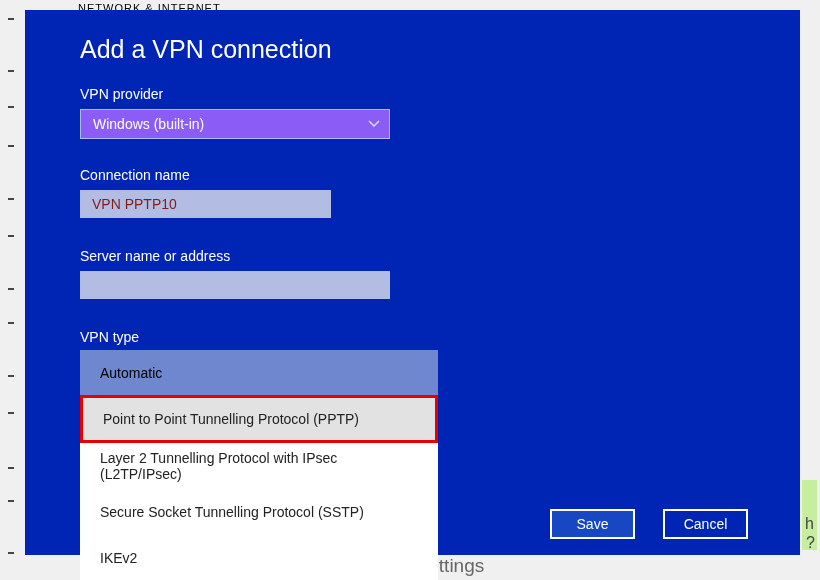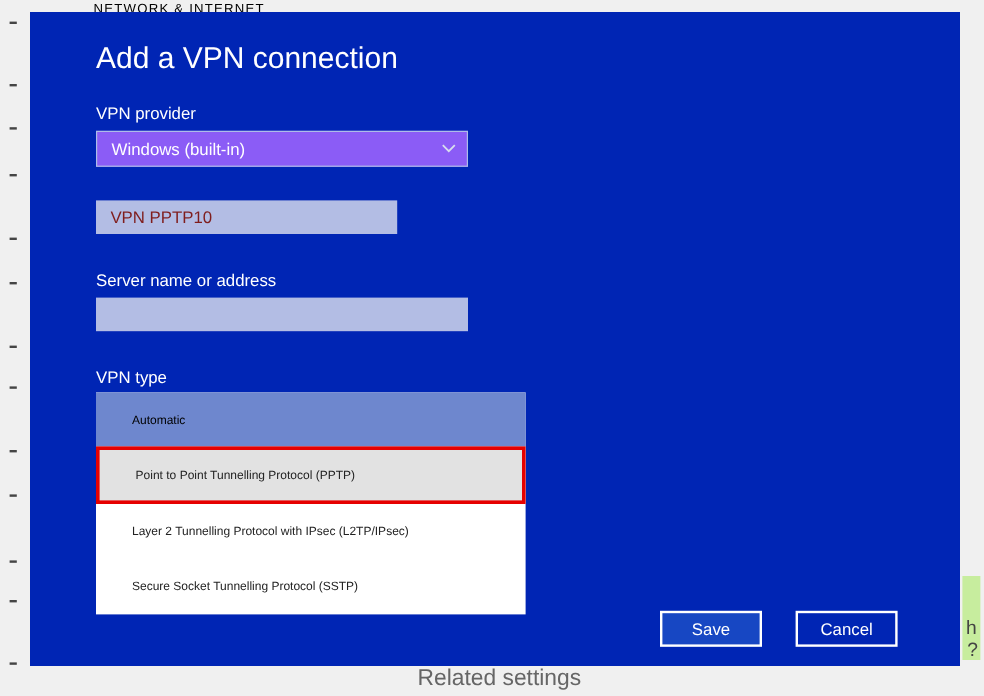--- a/index.html
+++ b/index.html
@@ -166,22 +166,22 @@
     .dropdown-list {
       width: 358px;
       background: #fff;
       margin-top: -2px;
     }
 
     .dropdown-item {
       height: 46px;
       display: flex;
       align-items: center;
-      padding: 0 30px;
-      font-size: 10px;
+      padding: 0 20px;
+      font-size: 14px;
       color: #222;
     }
 
     .dropdown-item.selected {
       background: #6e87ce;
       color: #000;
     }
 
     .dropdown-item.highlighted {
       background: #e2e2e2;
@@ -247,30 +247,32 @@
   <div class="field-label">VPN provider</div>
   <div class="vpn-provider">
     <span>Windows (built-in)</span>
     <span class="chevron">
       <svg viewBox="0 0 12 8">
           <polyline points="1,1 6,6 11,1"></polyline>
         </svg>
     </span>
   </div>
 
+  <div class="field-label">Connection name</div>
   <input class="text-input" type="text" value="VPN PPTP10" style="">
 
   <div class="field-label">Server name or address</div>
   <input class="text-input-empty" type="text" value="" style="">
 
   <div class="field-label">VPN type</div>
   <div class="dropdown-list">
     <div class="dropdown-item selected">Automatic</div>
     <div class="dropdown-item highlighted">Point to Point Tunnelling Protocol (PPTP)</div>
     <div class="dropdown-item">Layer 2 Tunnelling Protocol with IPsec (L2TP/IPsec)</div>
     <div class="dropdown-item">Secure Socket Tunnelling Protocol (SSTP)</div>
+    <div class="dropdown-item">IKEv2</div>
   </div>
 
   <div class="buttons">
     <div class="btn primary">Save</div>
     <div class="btn">Cancel</div>
   </div>
 </div>
 
 </body></html>

